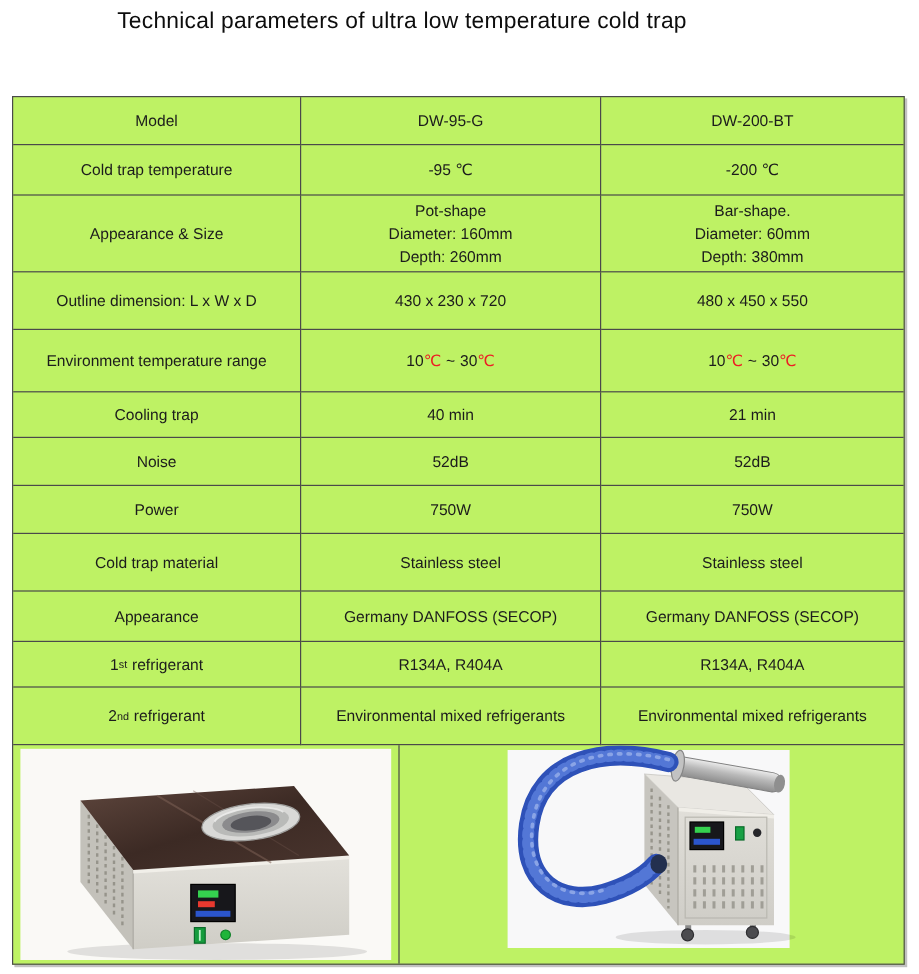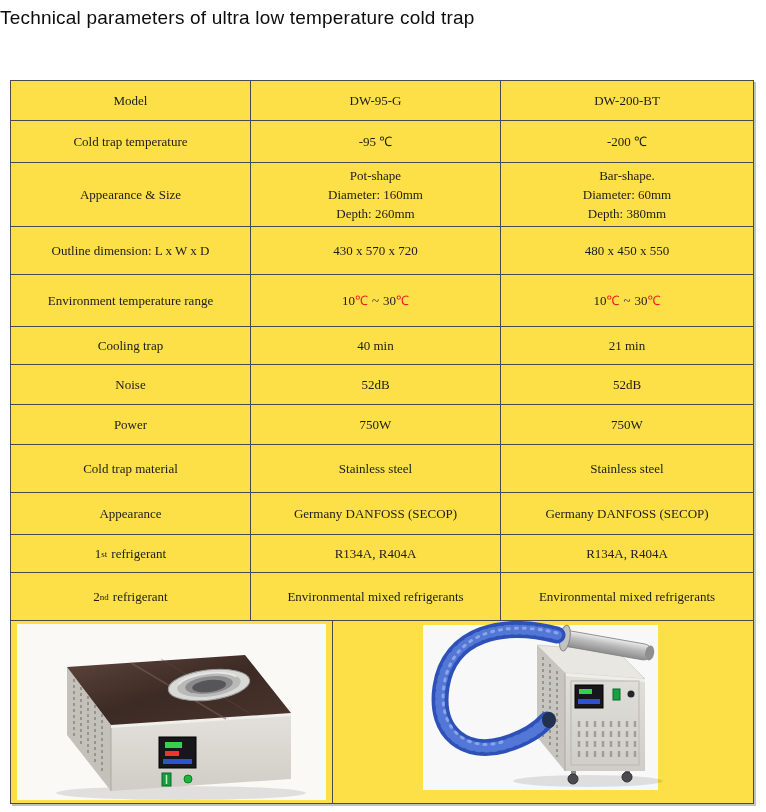--- a/index.html
+++ b/index.html
@@ -1,30 +1,29 @@
 <!DOCTYPE html>
 <html style="--accent-red: #ed1c24; --border: #4a4a4a;"><head>
 <meta charset="utf-8">
 <style>
   * { box-sizing: border-box; margin: 0; padding: 0; }
   html, body { width: 766px; height: 812px; background: #ffffff; overflow: hidden; }
   body { font-family: "Liberation Sans", "DejaVu Sans", sans-serif; color: #222; position: relative; }
 
   .page-title {
     position: absolute; top: 7px; left: 0; width: 670px;
-    font-size: 19px; color: #0d0d0d;
+    text-align: center; font-size: 19px; color: #0d0d0d;
     letter-spacing: 0.2px;
   }
 
   .spec-table {
     position: absolute; left: 10px; top: 80px; width: 744px;
     border: 1px solid var(--border, #4a4a4a);
-    background: #fde047;
+    background: #bef264;
     box-shadow: 2px 2px 0 rgba(120,120,120,0.45);
-    font-family: Liberation Serif, serif;
   }
   .params {
     display: grid;
     grid-template-columns: 240px 250px 252px;
     grid-template-rows: 40px 42px 64px 48px 52px 38px 40px 40px 48px 42px 38px 48px;
   }
   .tr { display: contents; }
   .td {
     display: flex; align-items: center; justify-content: center;
     text-align: center; font-size: 13px; line-height: 19px;
@@ -67,21 +66,21 @@
       <div class="td">Pot-shape
 Diameter: 160mm
 Depth: 260mm</div>
       <div class="td">Bar-shape.
 Diameter: 60mm
 Depth: 380mm</div>
     </div>
 
     <div class="tr">
       <div class="td">Outline dimension: L x W x D</div>
-      <div class="td">430 x 570 x 720</div>
+      <div class="td">430 x 230 x 720</div>
       <div class="td">480 x 450 x 550</div>
     </div>
 
     <div class="tr">
       <div class="td">Environment temperature range</div>
       <div class="td"><span>10</span><span class="red">℃</span><span class="gap-left">~</span><span class="gap-left">30</span><span class="red">℃</span></div>
       <div class="td"><span>10</span><span class="red">℃</span><span class="gap-left">~</span><span class="gap-left">30</span><span class="red">℃</span></div>
     </div>
 
     <div class="tr">

